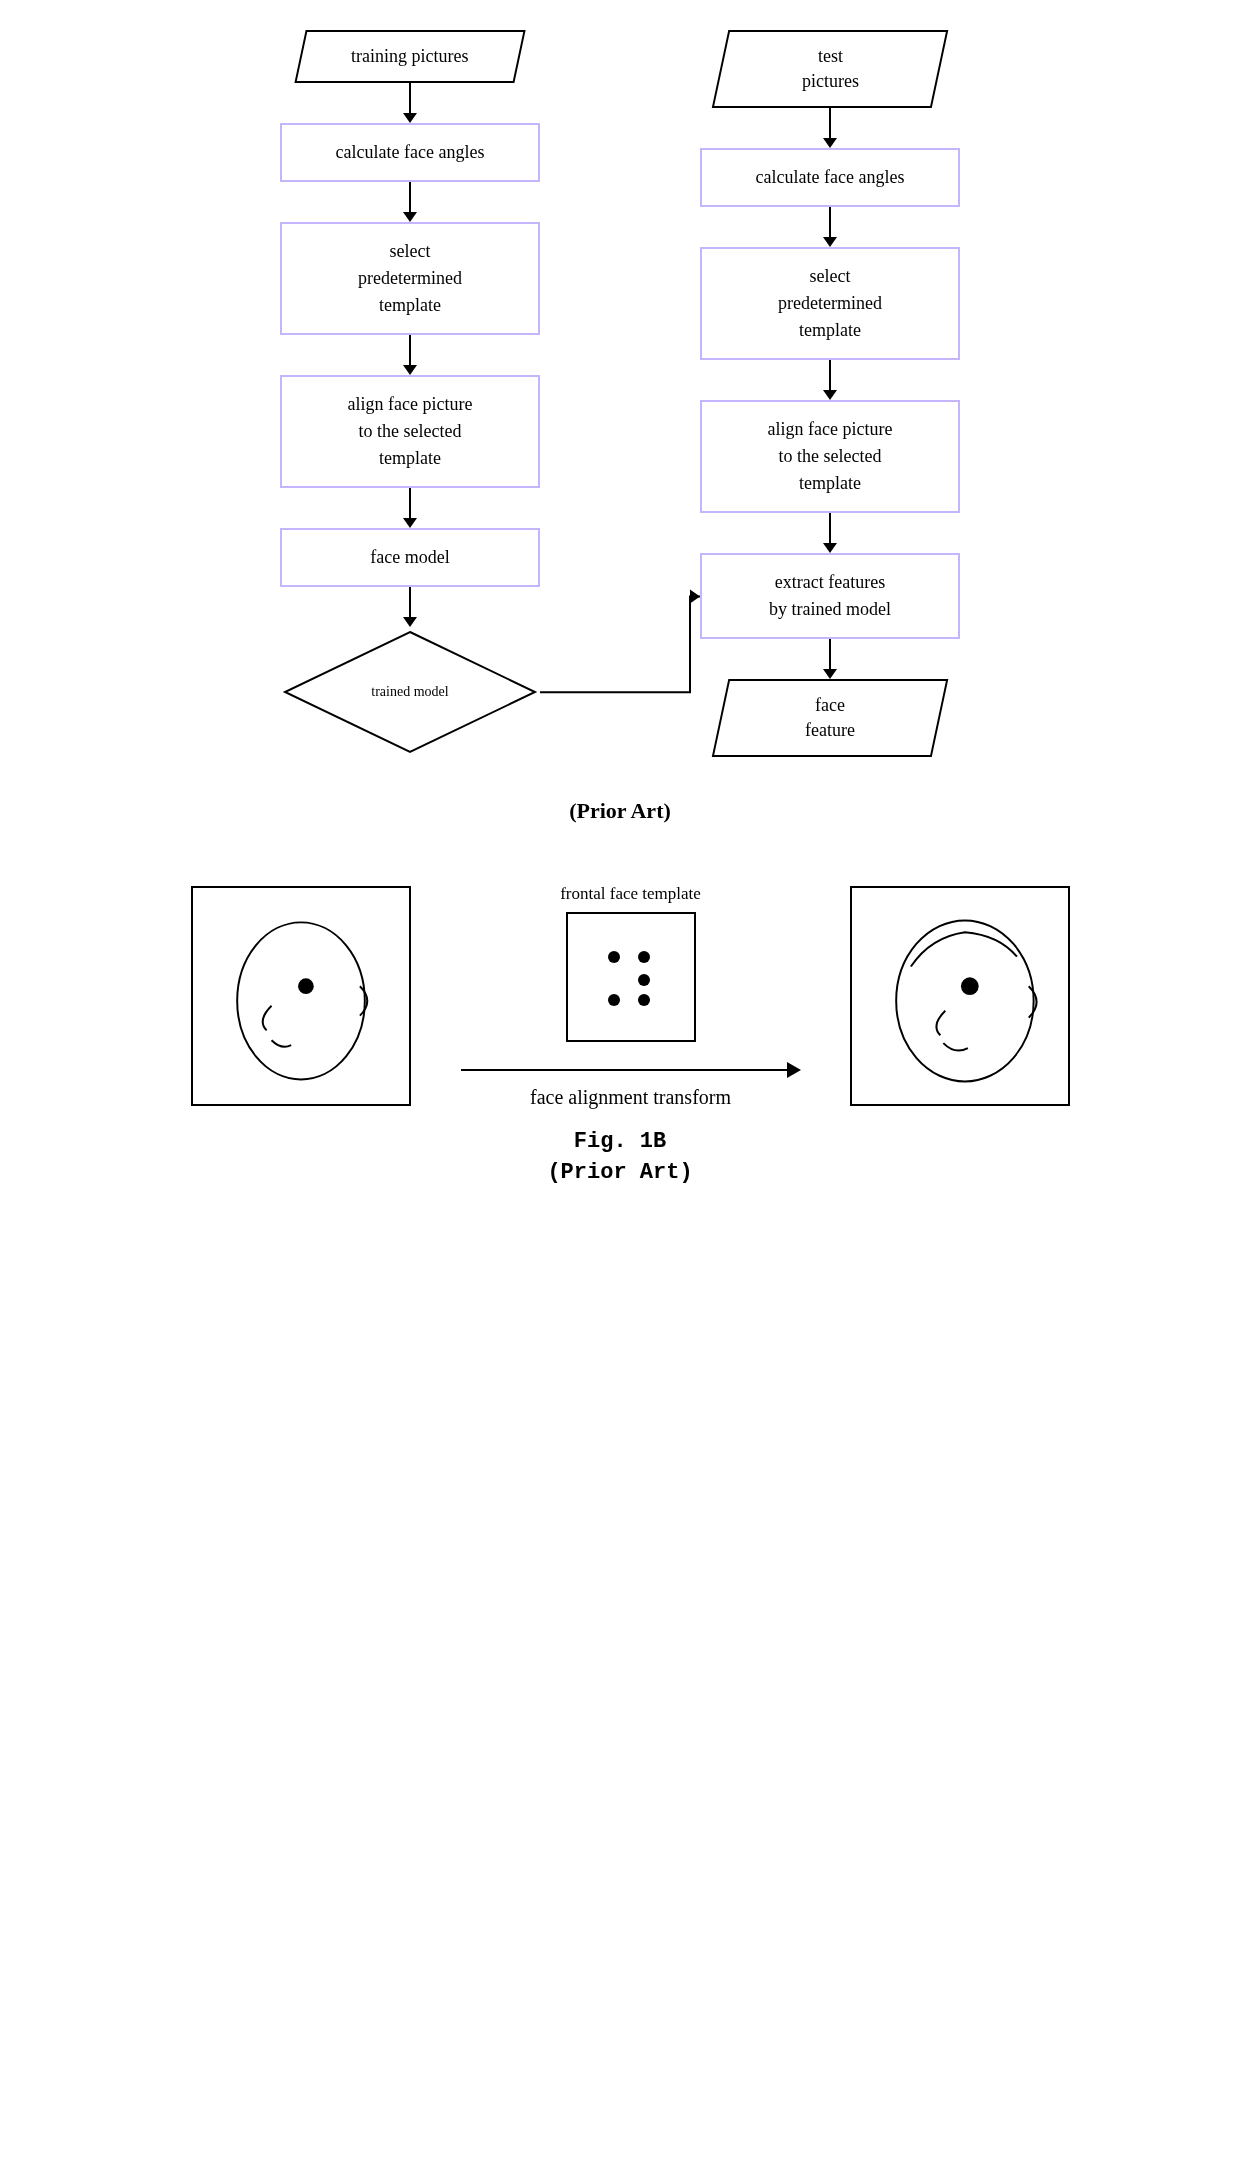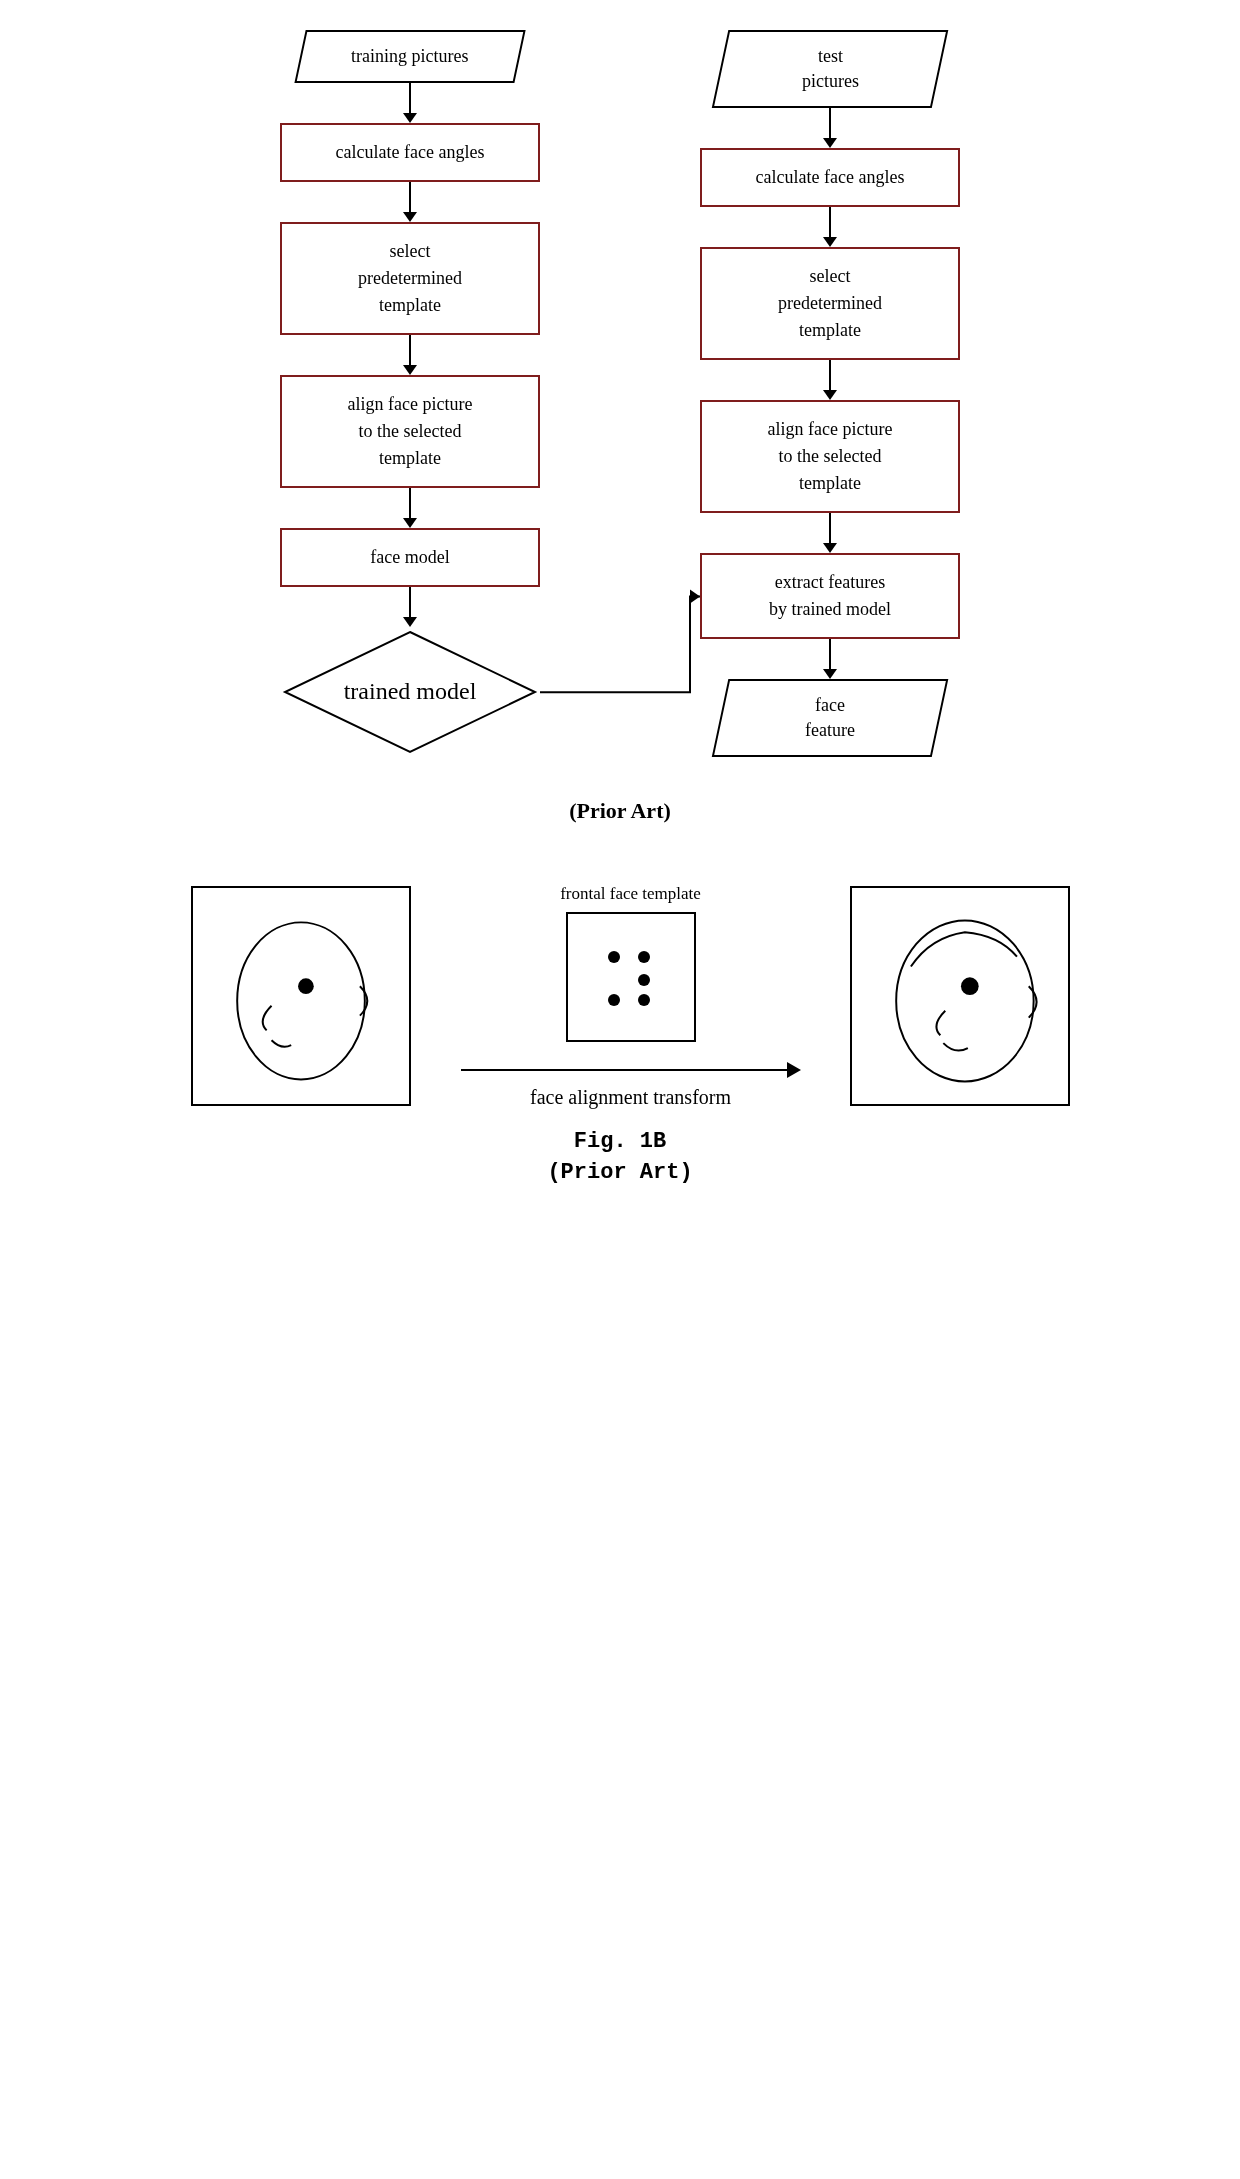--- a/index.html
+++ b/index.html
@@ -38,21 +38,21 @@
       transform: skewX(-12deg);
       display: inline-block;
       width: 220px;
     }
     .shape-parallelogram span {
       display: inline-block;
       transform: skewX(12deg);
     }
 
     .shape-rect {
-      border: 2px solid #7f1d1d;
+      border: 2px solid #c4b5fd;
       padding: 14px 28px;
       text-align: center;
       font-size: 18px;
       line-height: 1.5;
       background: #fff;
       width: 260px;
     }
 
     
     .arrow-down {
@@ -258,21 +258,21 @@
 
       <div class="arrow-down">
         <div class="line"></div>
         <div class="head"></div>
       </div>
 
       <div style="position:relative; width:260px; height:130px; display:flex; align-items:center; justify-content:center;">
         <svg width="260" height="130" style="position:absolute;top:0;left:0;">
           <polygon points="130,5 255,65 130,125 5,65" fill="white" stroke="black" stroke-width="2"></polygon>
         </svg>
-        <span style="position:relative;z-index:1;font-size:24px;text-align:center;line-height:1.4;">trained model</span>
+        <span style="position:relative;z-index:1;font-size:14px;text-align:center;line-height:1.4;">trained model</span>
       </div>
 
     </div>
 
     <div class="flow-col col-right-items">
 
       <div class="shape-parallelogram">
         <span>test<br>pictures</span>
       </div>
 

